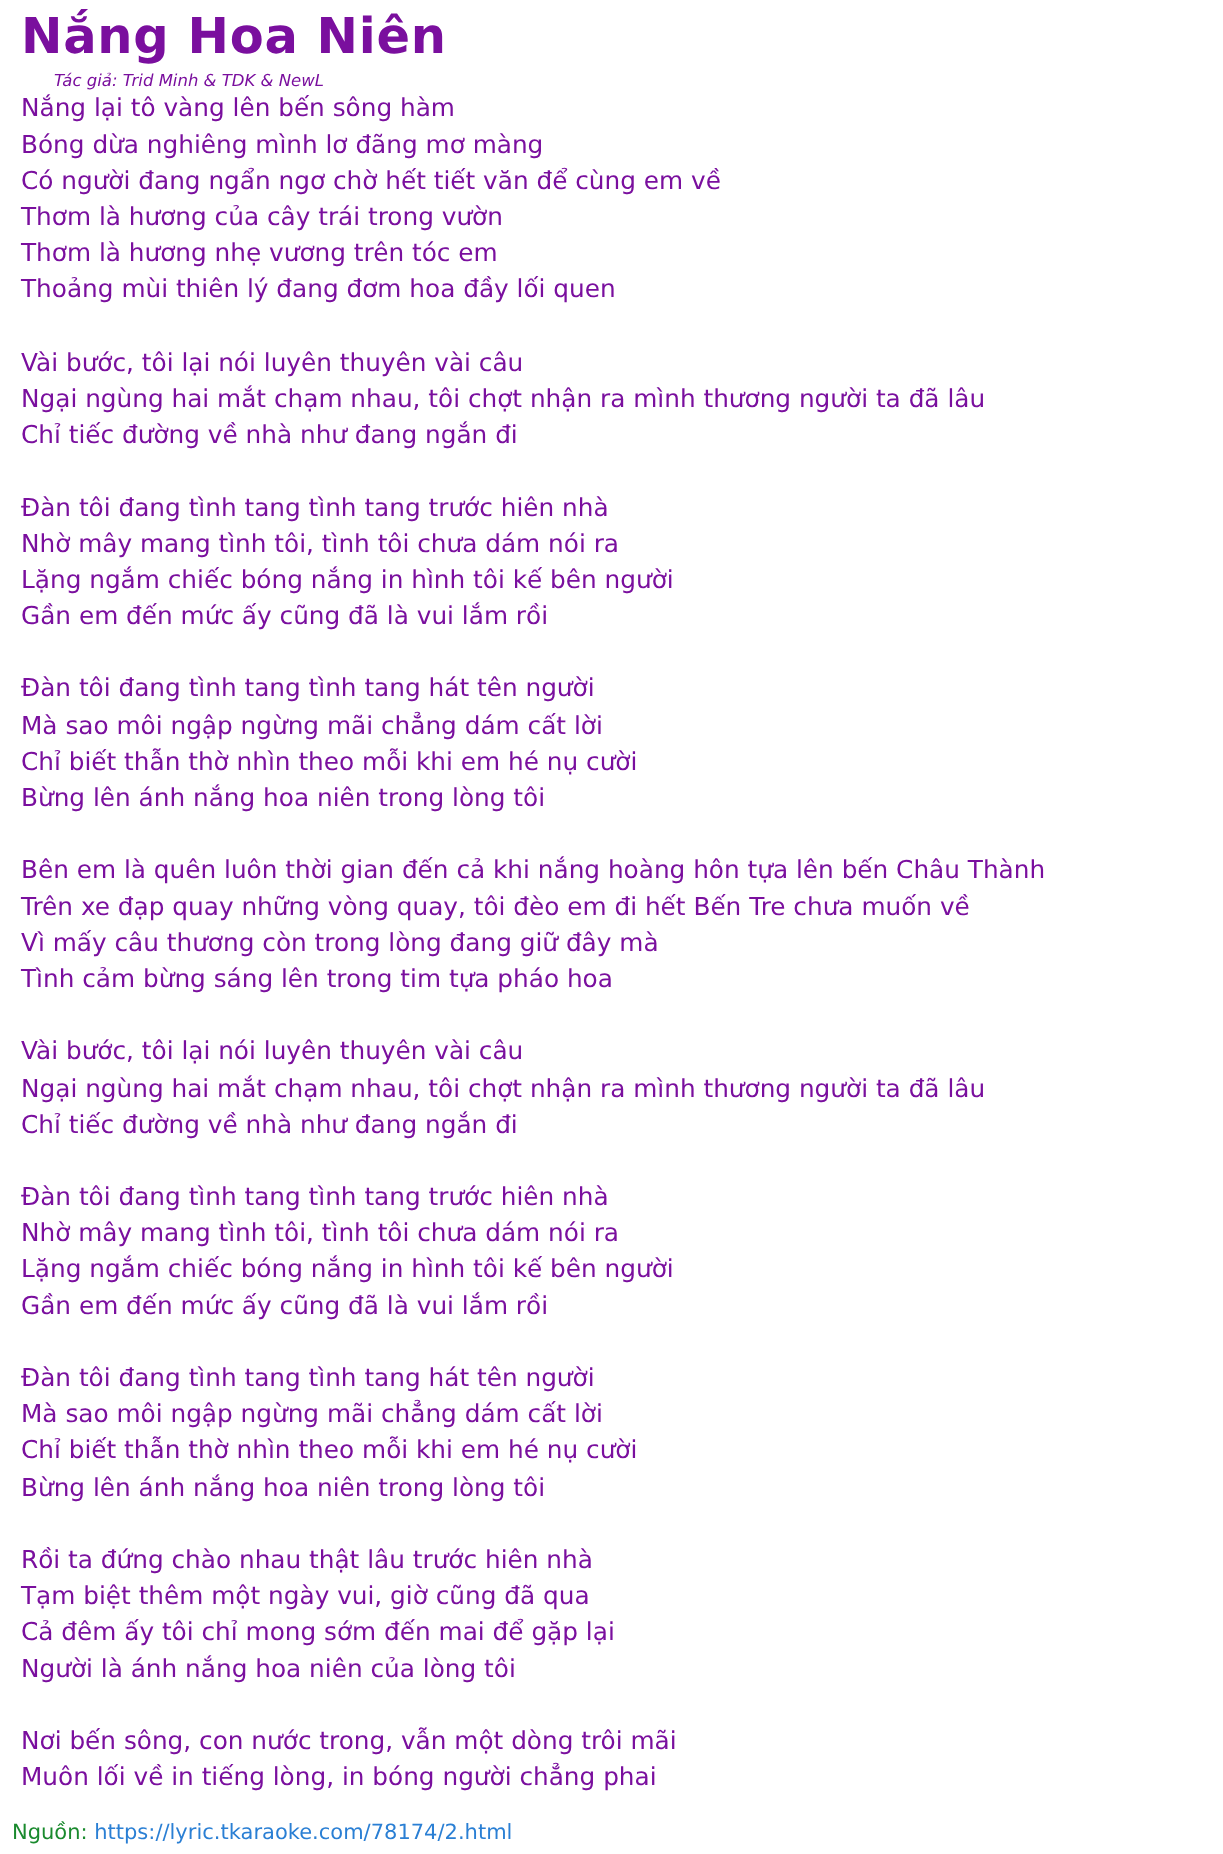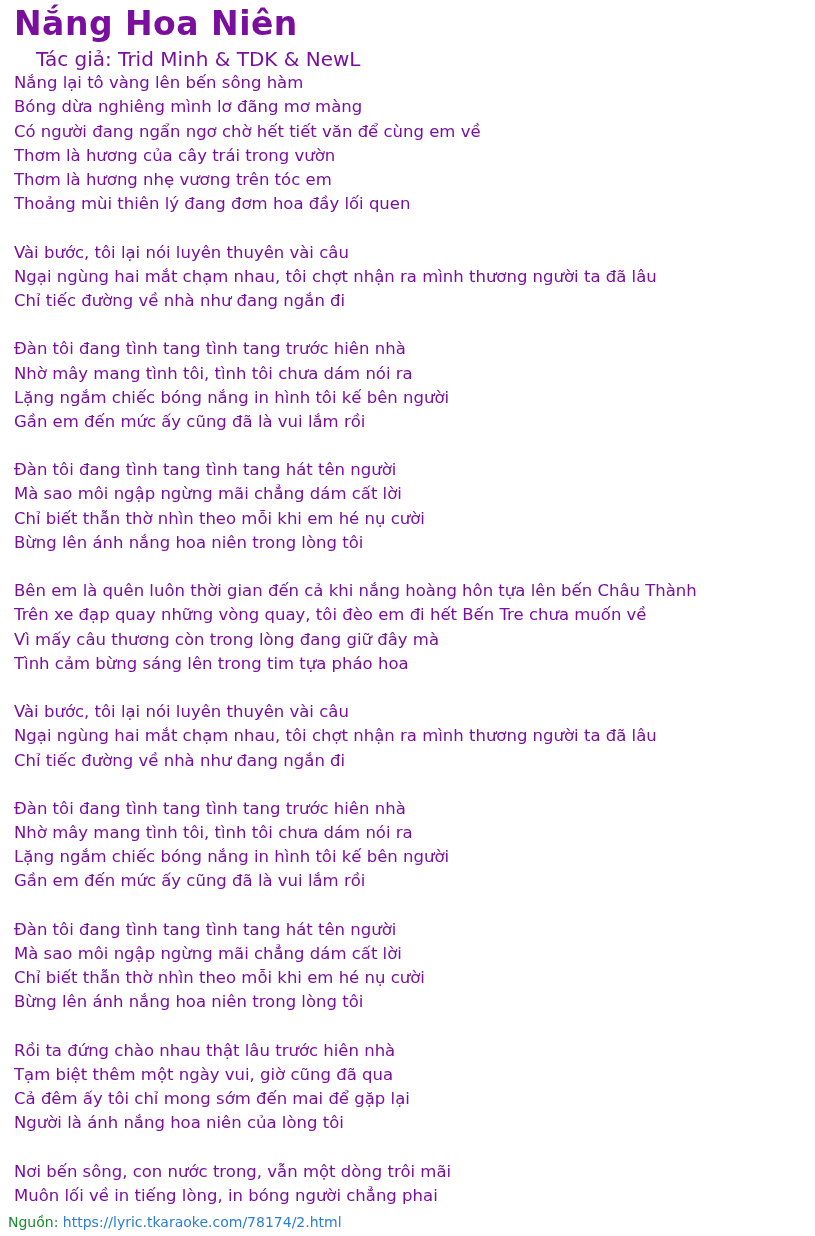--- a/index.html
+++ b/index.html
@@ -24,21 +24,22 @@
   .song-title {
     font-size: 33px;
     font-weight: bold;
     color: #7a0f9e;
     letter-spacing: 0.5px;
     line-height: 1.1;
     padding-top: 6px;
     margin: 0;
   }
   .author {
-    font-size: 20px;
+    font-size: 11px;
+    font-style: italic;
     color: #7a0f9e;
     margin: 5px 0 0 22px;
     line-height: 1.2;
   }
   .lyrics {
     font-size: 16.5px;
     color: #7a0f9e;
     line-height: 24.2px;
     white-space: pre;
   }

